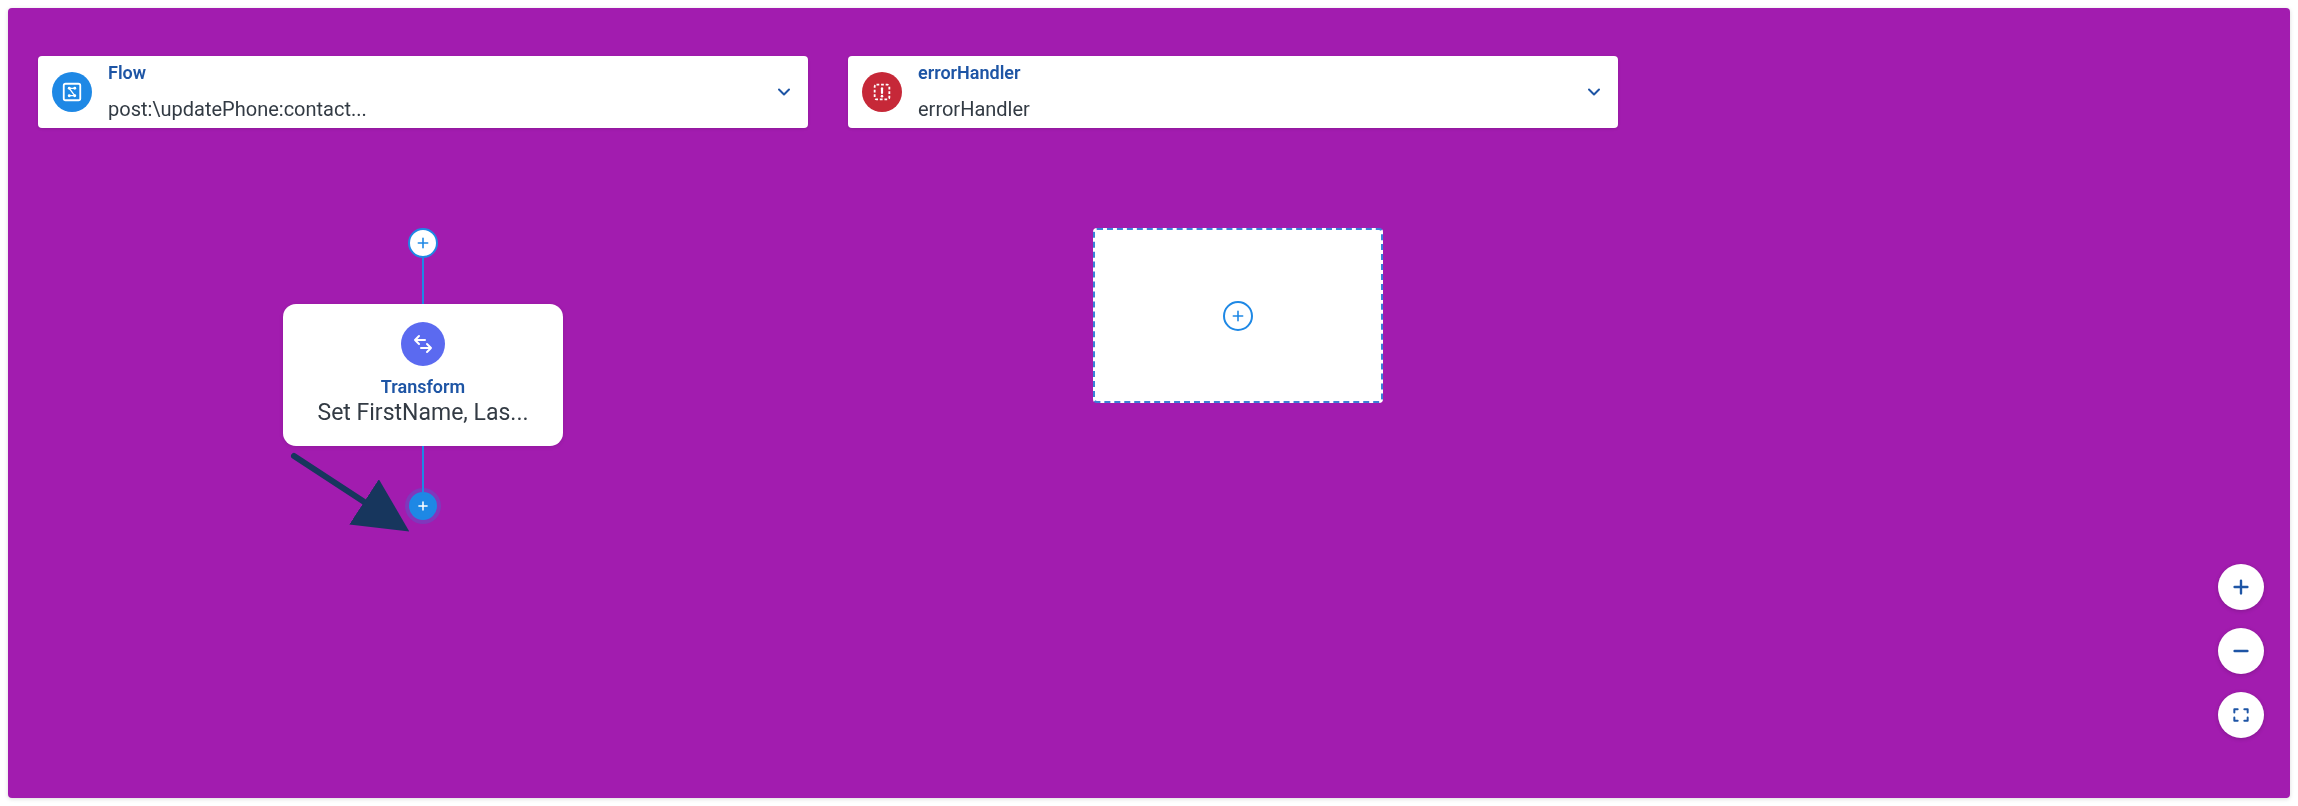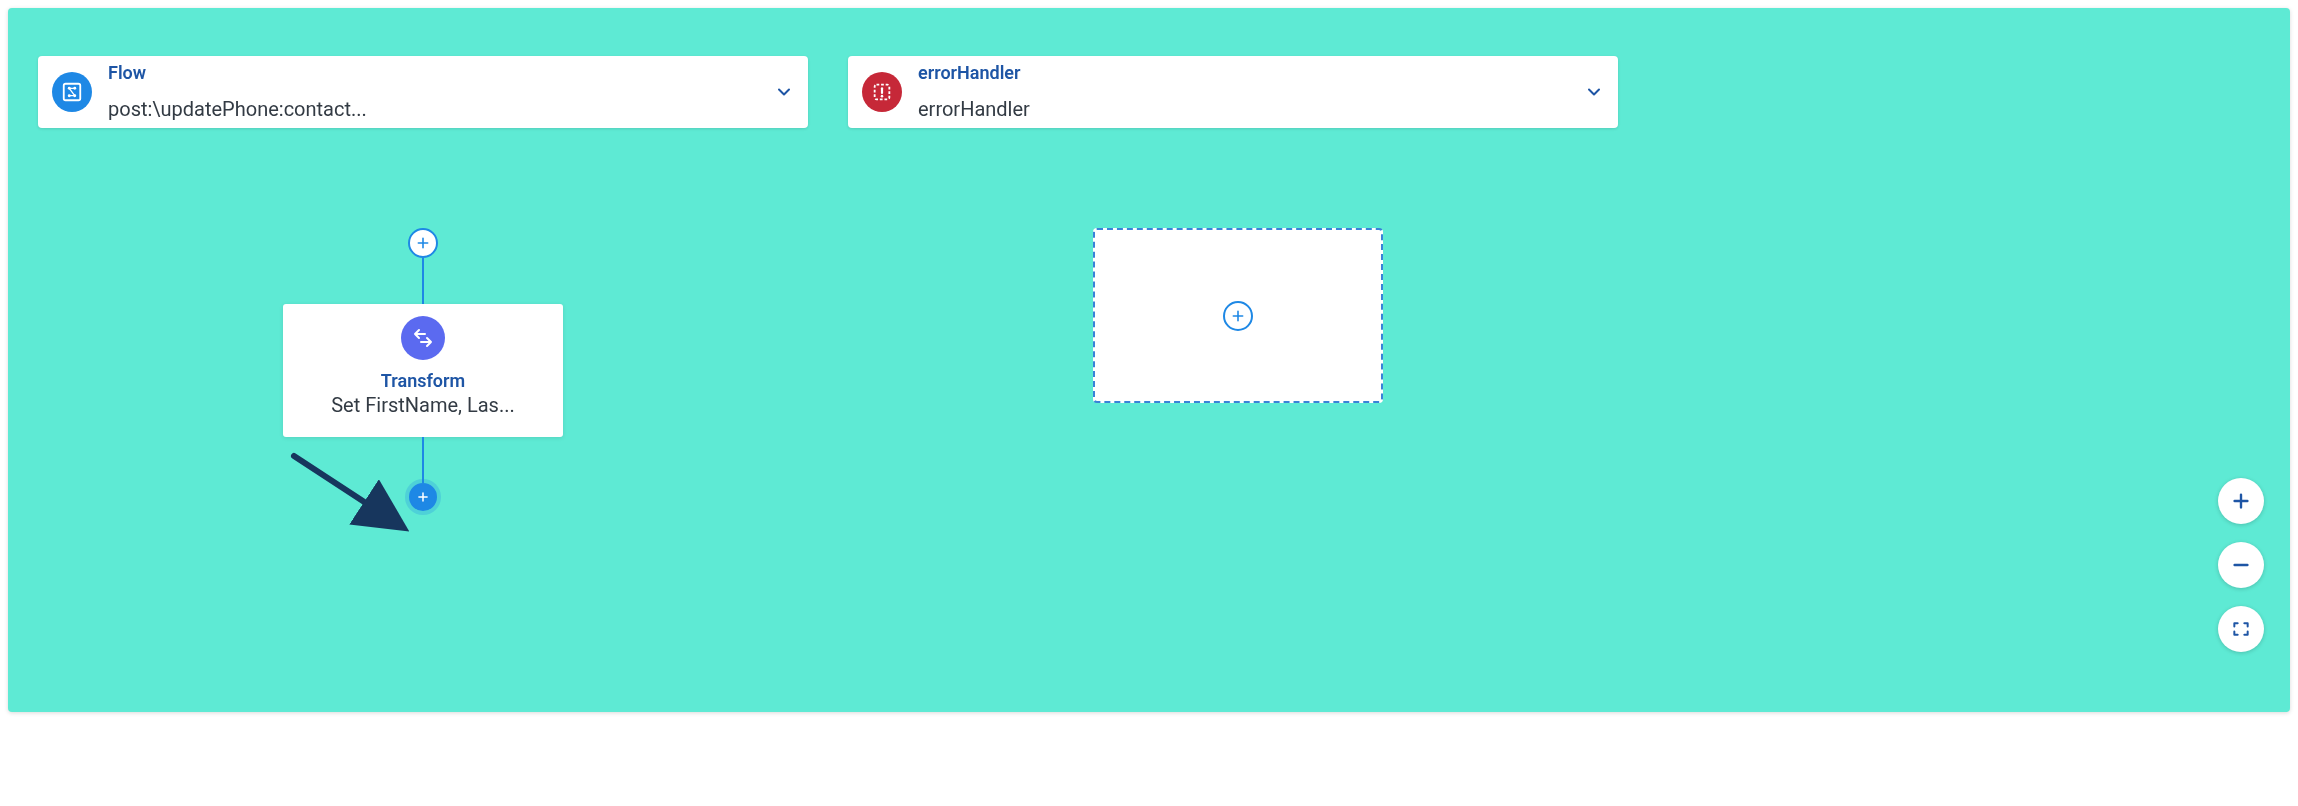--- a/index.html
+++ b/index.html
@@ -4,22 +4,22 @@
 <style>
   * { box-sizing: border-box; margin: 0; padding: 0; }
   html, body { width: 100%; height: 100%; }
   body {
     font-family: -apple-system, BlinkMacSystemFont, "Segoe UI", Roboto, Helvetica, Arial, sans-serif;
     background: #ffffff;
     padding: 8px;
   }
   .canvas {
     width: 100%;
-    height: 704px;
-    background: #5eead4;
+    height: 790px;
+    background: #a21caf;
     border-radius: 4px;
     box-shadow: 0 1px 4px rgba(0,0,0,0.15);
     position: relative;
     overflow: hidden;
   }
 
   
   .header-card {
     position: absolute;
     top: 48px;
@@ -98,42 +98,42 @@
   }
   .vline {
     width: 2px;
     background: #1e88e5;
     height: 46px;
   }
 
   .node-card {
     width: 280px;
     background: #fff;
-    border-radius: 3px;
+    border-radius: 13px;
     box-shadow: 0 1px 4px rgba(0,0,0,0.10);
-    padding: 12px 12px 20px;
+    padding: 18px 12px 20px;
     display: flex; flex-direction: column; align-items: center;
     text-align: center;
     cursor: pointer;
   }
   .node-icon {
     width: 44px; height: 44px;
     border-radius: 50%;
     background: #5b6af0;
     display: flex; align-items: center; justify-content: center;
     margin-bottom: 10px;
   }
   .node-label {
     font-size: 18px;
     font-weight: 600;
     color: #1e55a5;
     margin-bottom: 2px;
   }
   .node-sub {
-    font-size: 20px;
+    font-size: 23px;
     color: #333b44;
     white-space: nowrap; overflow: hidden; text-overflow: ellipsis;
     max-width: 100%;
     text-align: center;
   }
 
   
   .drop-zone {
     position: absolute;
     left: 1085px;

